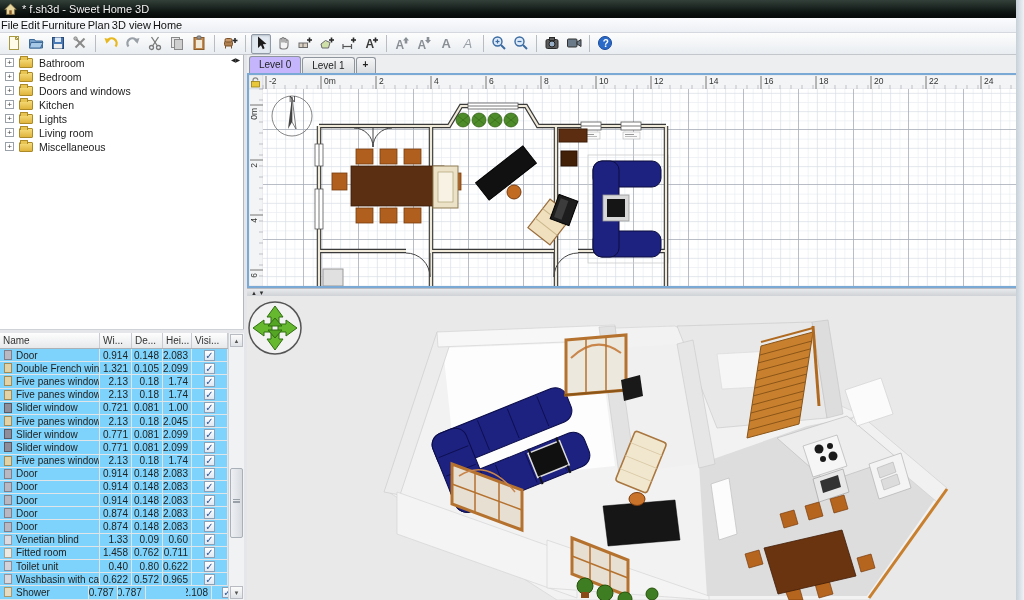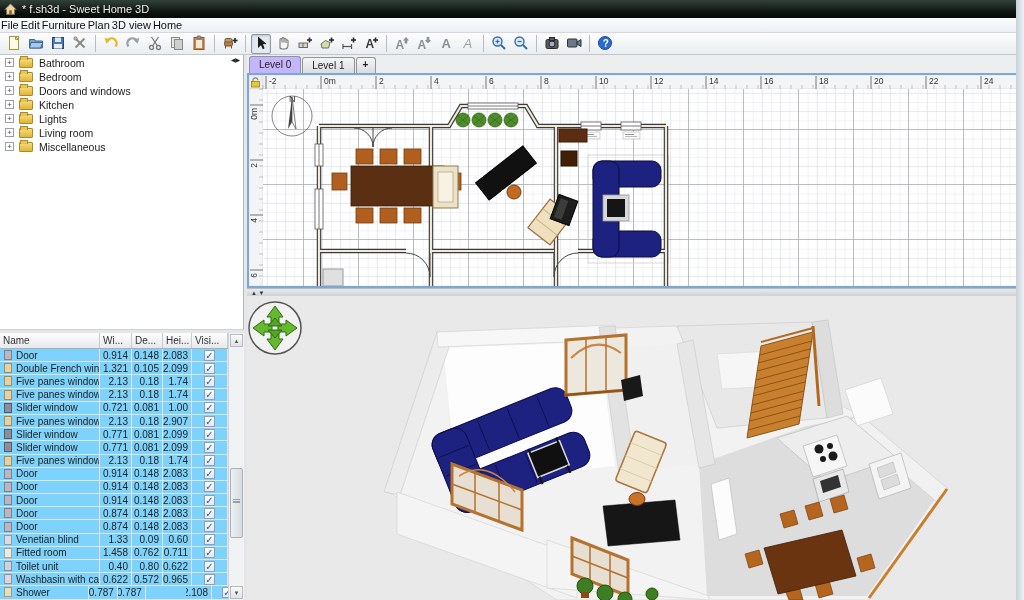--- a/index.html
+++ b/index.html
@@ -383,21 +383,21 @@
         <span class="checkbox">✓</span>
       </div>
     </div>
     <div class="trow">
       <div class="tc namec" style="width: 100px;">
         <span class="row-icon ri-window"></span>
         <span>Five panes window</span>
       </div>
       <div class="tc num" style="width: 32px;">2.13</div>
       <div class="tc num" style="width: 31px;">0.18</div>
-      <div class="tc num" style="width: 29px;">2.907</div>
+      <div class="tc num" style="width: 29px;">2.045</div>
       <div class="tc" style="width: 36px; justify-content: center;">
         <span class="checkbox">✓</span>
       </div>
     </div>
     <div class="trow">
       <div class="tc namec" style="width: 100px;">
         <span class="row-icon ri-slider-window"></span>
         <span>Slider window</span>
       </div>
       <div class="tc num" style="width: 32px;">0.771</div>

